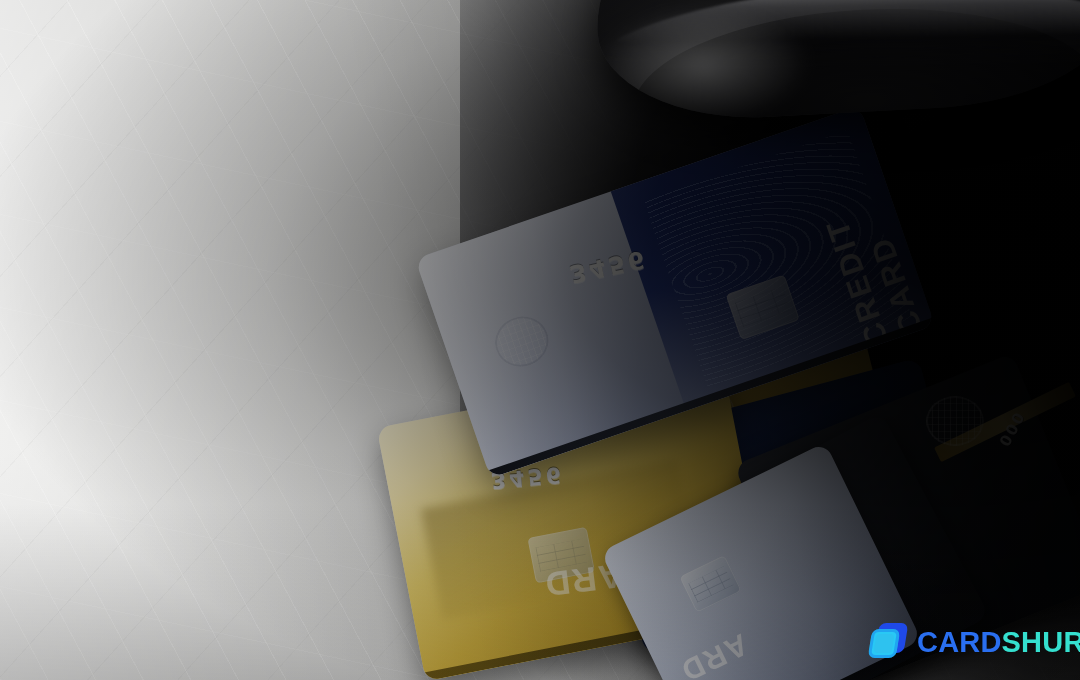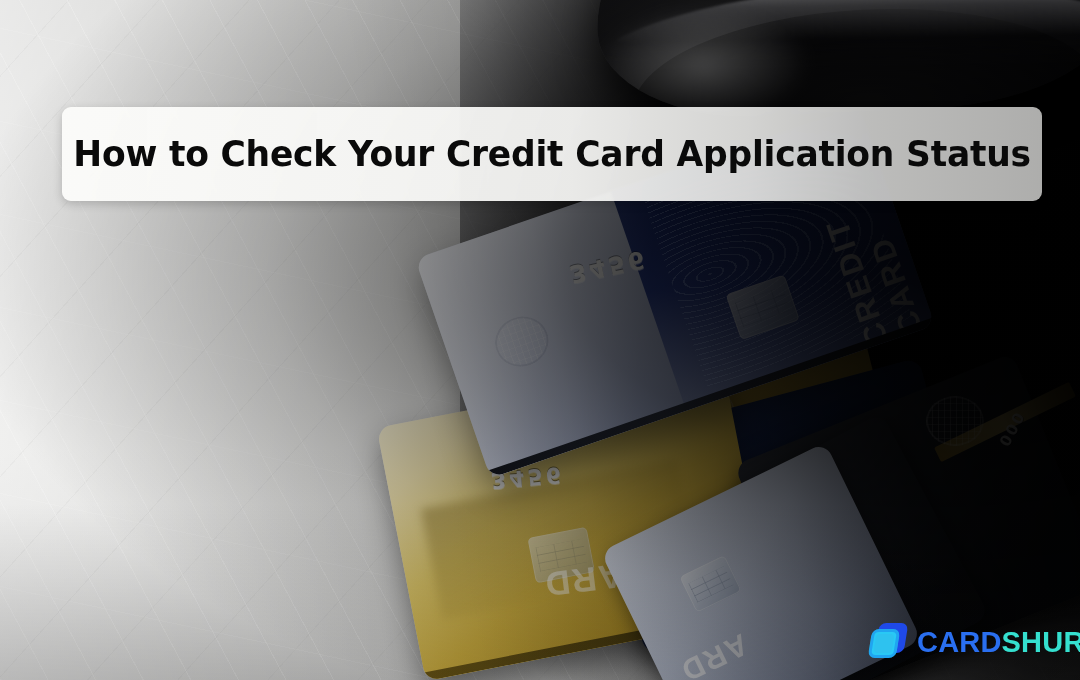--- a/index.html
+++ b/index.html
@@ -430,23 +430,20 @@
 
   <div class="terminal">
     <div class="terminal-well"></div>
     <div class="terminal-rim"></div>
     <div class="terminal-highlight"></div>
 
   </div>
 
   <div class="vignette"></div>
 
-  <div class="title-banner">
-    <div class="title-text">How to Check Your Credit Card Application Status</div>
-  </div>
 
   <div class="logo">
     <div class="logo-mark">
       <div class="logo-card-back"></div>
       <div class="logo-card-front"></div>
     </div>
     <div class="logo-word">
       <span class="logo-card-text">CARD</span><span class="logo-shure-text">SHURE</span>
     </div>
   </div>

